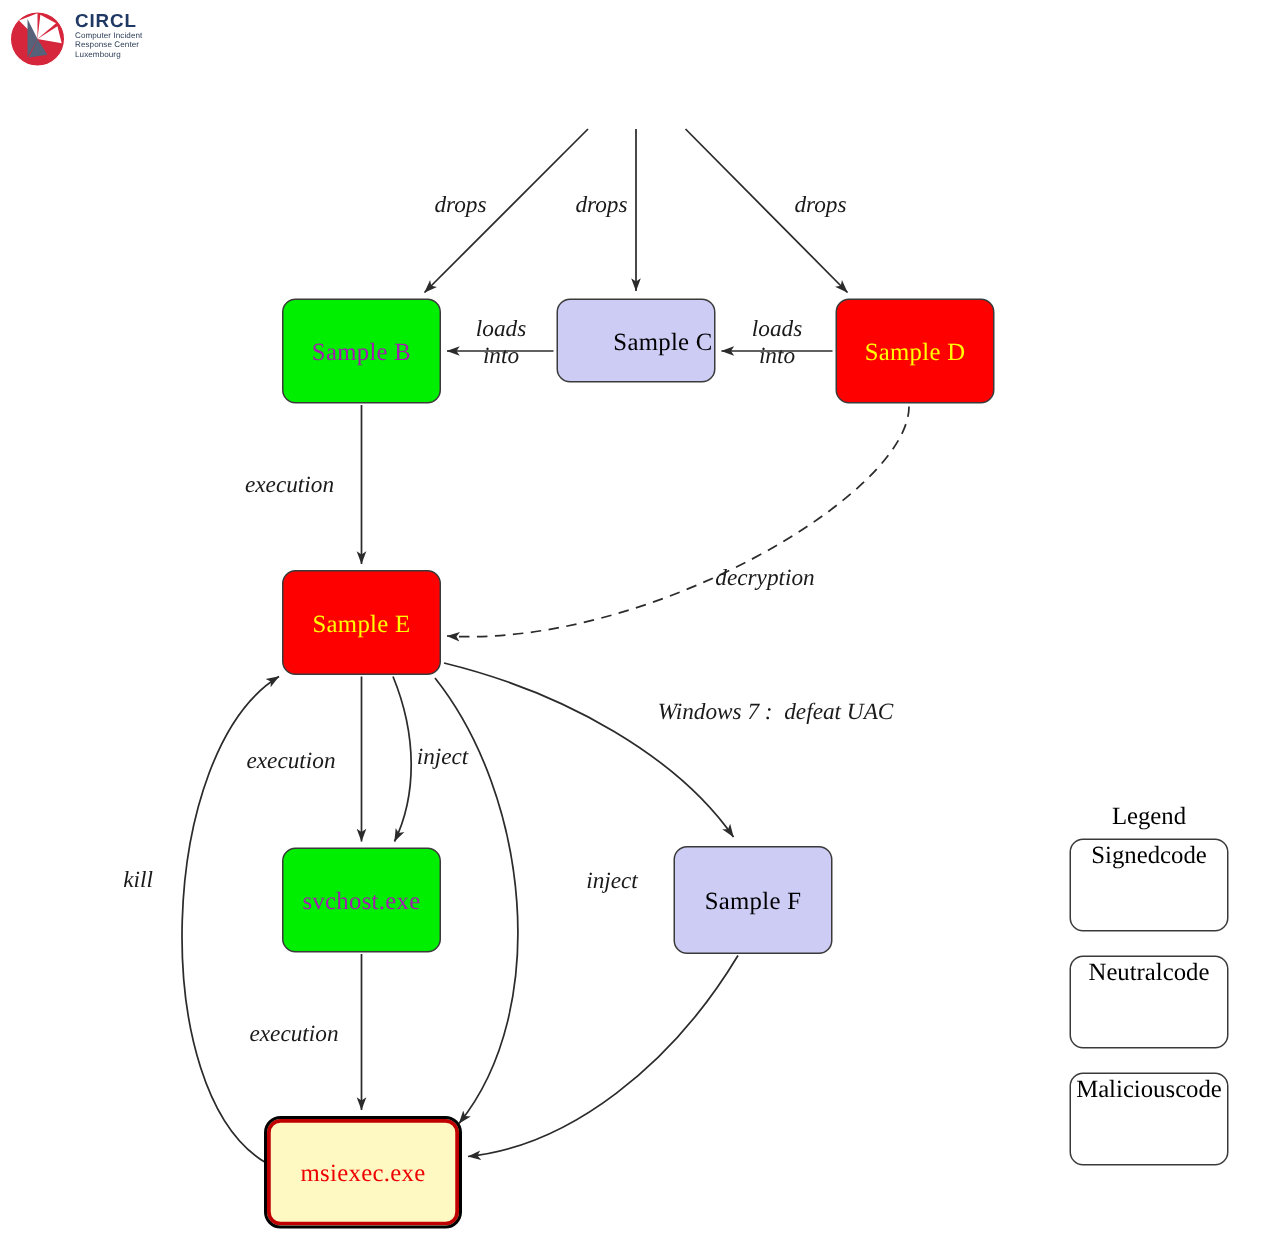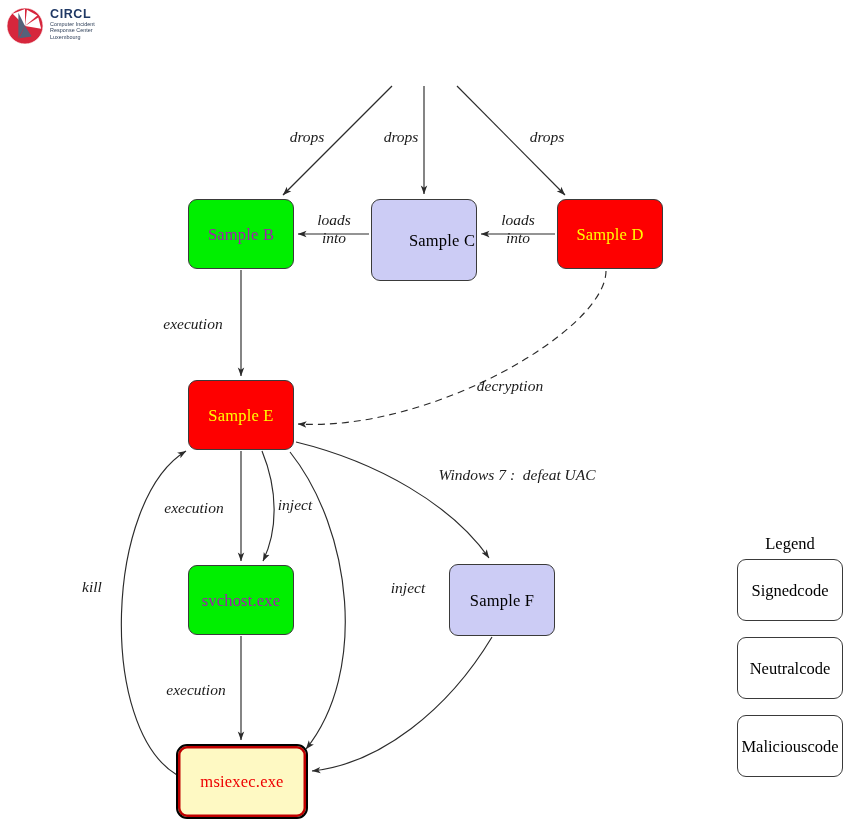--- a/index.html
+++ b/index.html
@@ -108,38 +108,38 @@
     line-height: 17.5px;
     color: #1a1a1a;
     white-space: pre;
     text-align: center;
     z-index: 4;
   }
 
   
   #legend {
     position: absolute;
-    left: 737px;
+    left: 713px;
     top: 534px;
     width: 106px;
   }
   #legend-title {
     text-align: center;
     font-size: 16.5px;
     color: #000;
     margin-bottom: 5px;
   }
   .legend-box {
     box-sizing: border-box;
     width: 106px;
     height: 62px;
     border-radius: 9px;
     border: 1.1px solid #3a3a3a;
     display: flex;
-    align-items: center;
+    align-items: flex-start;
     justify-content: center;
     text-align: center;
     font-size: 16.5px;
     line-height: 19px;
     margin-bottom: 16px;
   }
 </style>
 </head>
 <body>
 
@@ -207,21 +207,21 @@
   <div class="elabel" style="left:151px; top:315px; width:84px;">execution</div>
   <div class="elabel" style="left:460px; top:377px; width:100px;font-style:italic;">decryption</div>
   <div class="elabel" style="left:404px; top:466px; width:226px;">Windows 7 :  defeat UAC</div>
   <div class="elabel" style="left:150px; top:499px; width:88px;">execution</div>
   <div class="elabel" style="left:267px; top:496px; width:56px;">inject</div>
   <div class="elabel" style="left:380px; top:579px; width:56px;">inject</div>
   <div class="elabel" style="left:72px; top:578px; width:40px;">kill</div>
   <div class="elabel" style="left:152px; top:681px; width:88px;">execution</div>
 
   <div class="node signed" style="left:188px; top:199px; width:106px; height:70px;">Sample B</div>
-  <div class="node neutral" style="left:371px; top:199px; width:106px; height:82px;padding-left:36px;">Sample C</div>
+  <div class="node neutral" style="left:371px; top:199px; width:106px; height:56px;padding-left:36px;">Sample C</div>
   <div class="node malicious" style="left:557px; top:199px; width:106px; height:70px;">Sample D</div>
   <div class="node malicious" style="left:188px; top:380px; width:106px; height:70px;text-align:center;">Sample E</div>
   <div class="node signed" style="left:188px; top:565px; width:106px; height:70px;">svchost.exe</div>
   <div class="node neutral" style="left:449px; top:564px; width:106px; height:72px;">Sample F</div>
   <div class="node signed-red-text double-ring" style="left:176px; top:744px; width:132px; height:75px;">msiexec.exe</div>
 
   <div id="legend">
     <div id="legend-title">Legend</div>
     <div class="legend-box signed">
         <span style="display:block">Signed</span>

